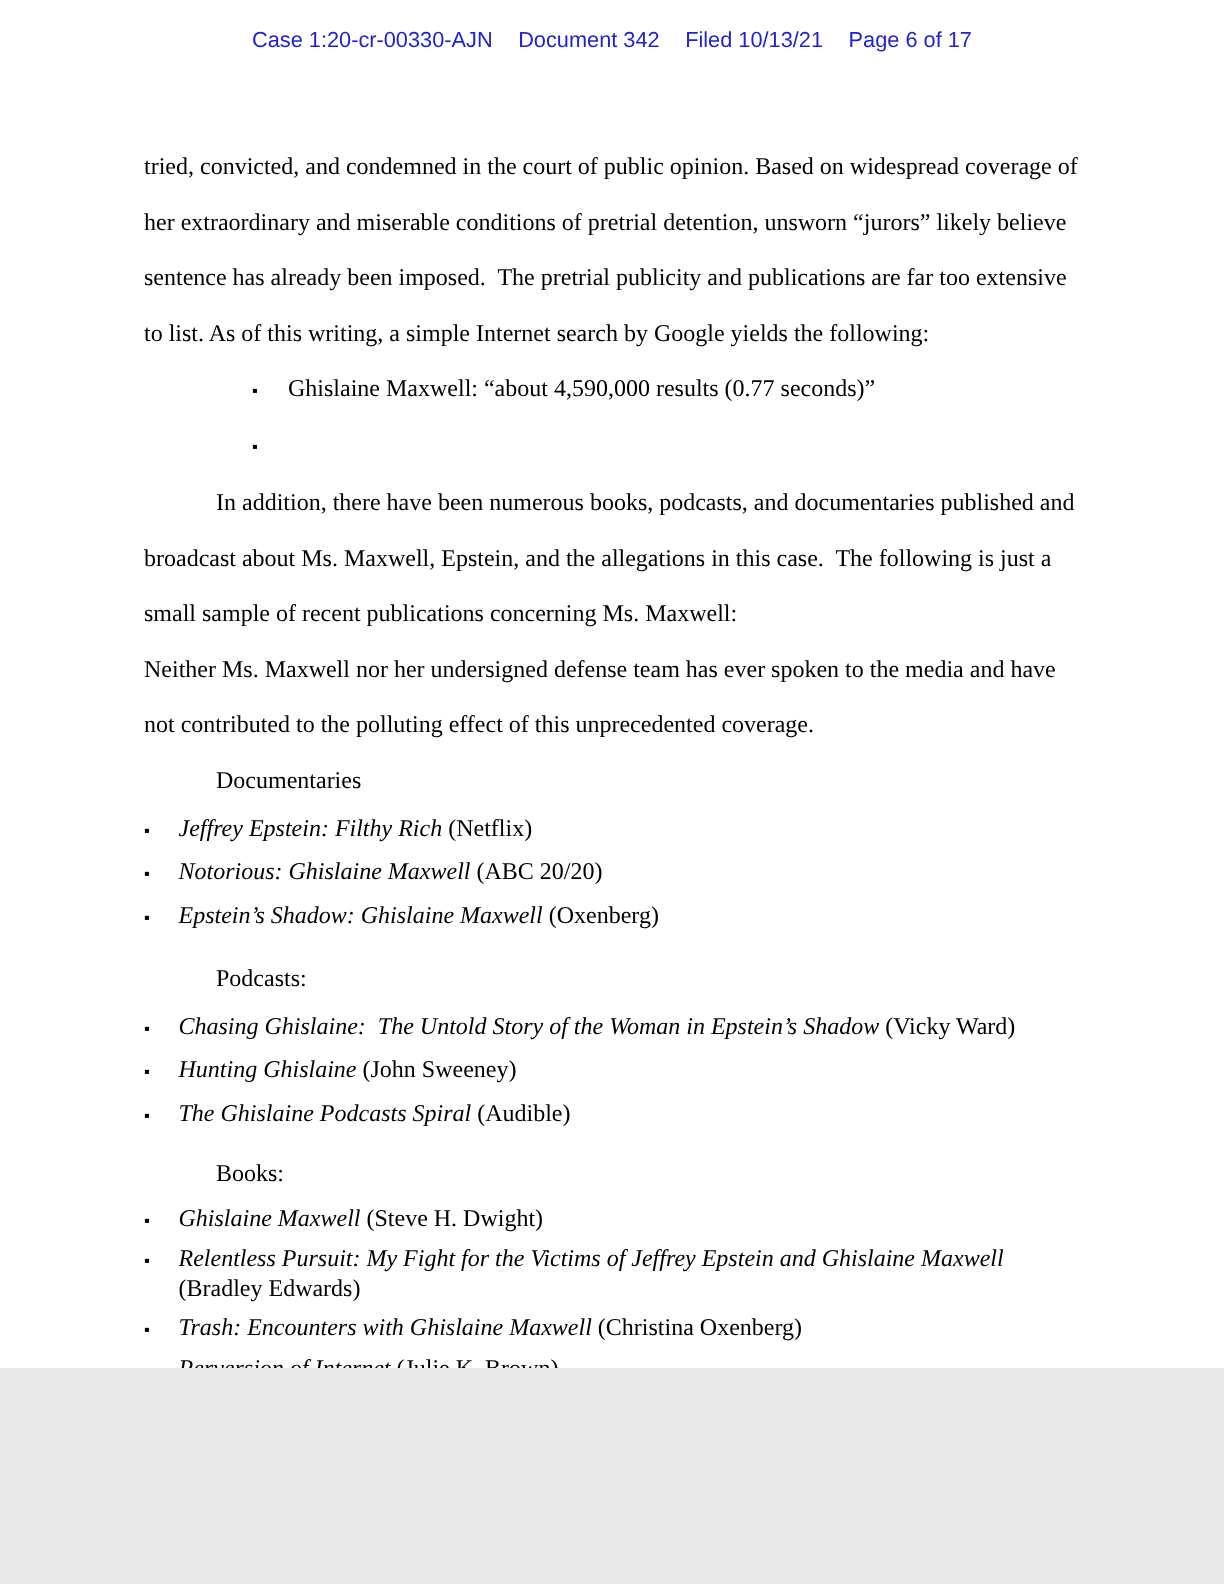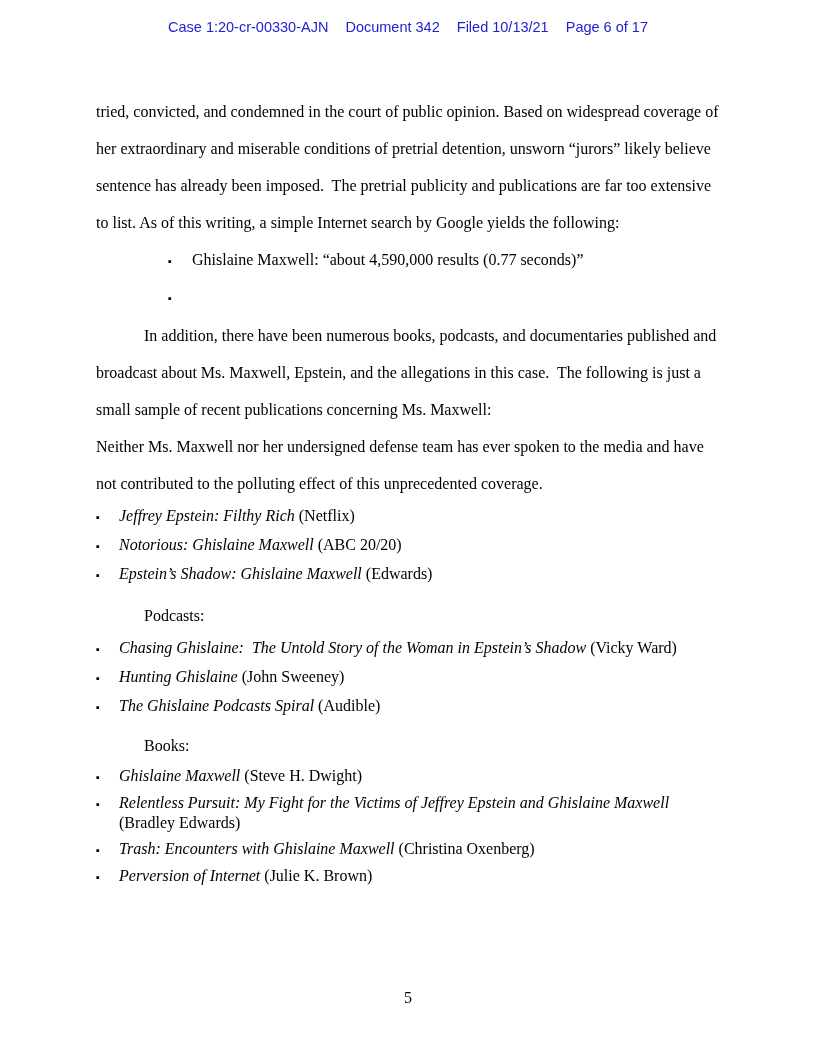--- a/index.html
+++ b/index.html
@@ -1,19 +1,19 @@
 <!DOCTYPE html>
 <html><head>
 <meta charset="utf-8">
 <style>
   html, body { margin: 0; padding: 0; background: #e8e8e8; }
   .page {
     position: relative;
     width: 816px;
-    height: 1056px;
+    height: 912px;
     margin: 0 auto;
     background: #ffffff;
     font-family: "Liberation Serif", serif;
     color: #000000;
     overflow: hidden;
   }
   .stamp-header {
     padding-top: 17px;
     text-align: center;
     font-family: "Liberation Sans", sans-serif;
@@ -105,33 +105,34 @@
       </li>
       <li>
         <span class="bullet-marker">▪</span>
       </li>
     </ul>
 
     <p class="para first-indent">In addition, there have been numerous books, podcasts, and documentaries published and broadcast about Ms. Maxwell, Epstein, and the allegations in this case.  The following is just a small sample of recent publications concerning Ms. Maxwell:</p>
 
     <p class="para">Neither Ms. Maxwell nor her undersigned defense team has ever spoken to the media and have not contributed to the polluting effect of this unprecedented coverage.</p>
 
+    <p class="section-heading">Documentaries</p>
 
     <ul class="plainlist pub-list docs">
       <li>
         <span class="bullet-marker">▪</span>
         <span class="li-text"><span class="title">Jeffrey Epstein: Filthy Rich</span> <span class="credit">(Netflix)</span></span>
       </li>
       <li>
         <span class="bullet-marker">▪</span>
         <span class="li-text"><span class="title">Notorious: Ghislaine Maxwell</span> <span class="credit">(ABC 20/20)</span></span>
       </li>
       <li>
         <span class="bullet-marker">▪</span>
-        <span class="li-text"><span class="title">Epstein’s Shadow: Ghislaine Maxwell</span> <span class="credit">(Edwards)</span></span>
+        <span class="li-text"><span class="title">Epstein’s Shadow: Ghislaine Maxwell</span> <span class="credit">(Oxenberg)</span></span>
       </li>
     </ul>
 
     <p class="section-heading gap-sm">Podcasts:</p>
 
     <ul class="plainlist pub-list podcasts">
       <li>
         <span class="bullet-marker">▪</span>
         <span class="li-text"><span class="title">Chasing Ghislaine:  The Untold Story of the Woman in Epstein’s Shadow</span> <span class="credit keep-together">(Vicky Ward)</span></span>
       </li>

